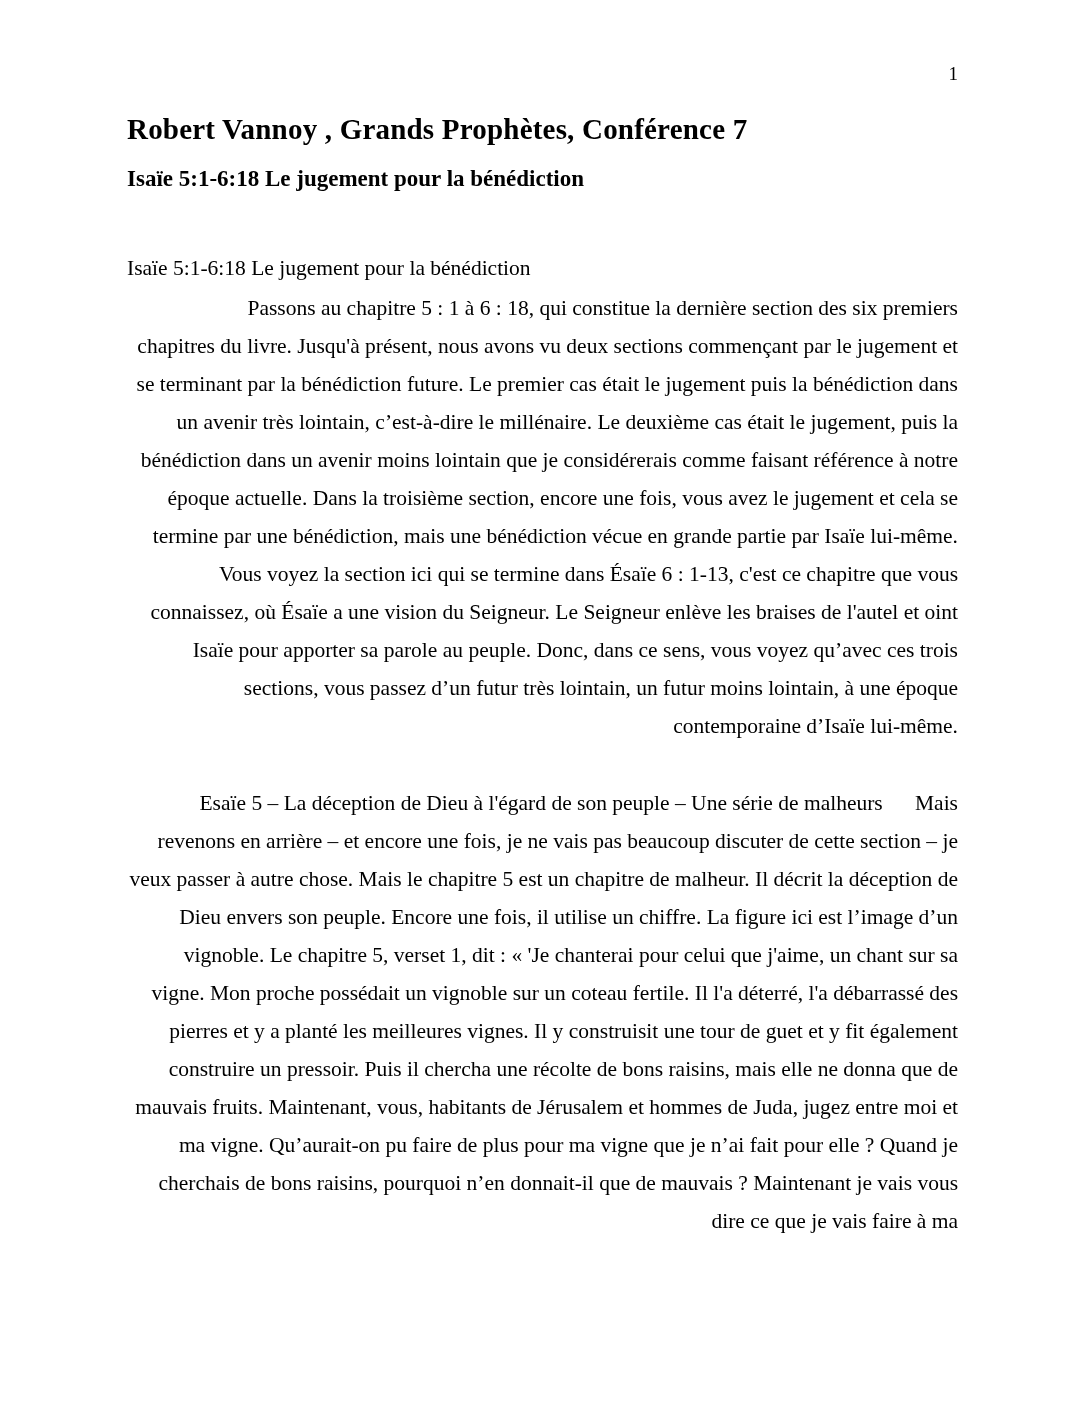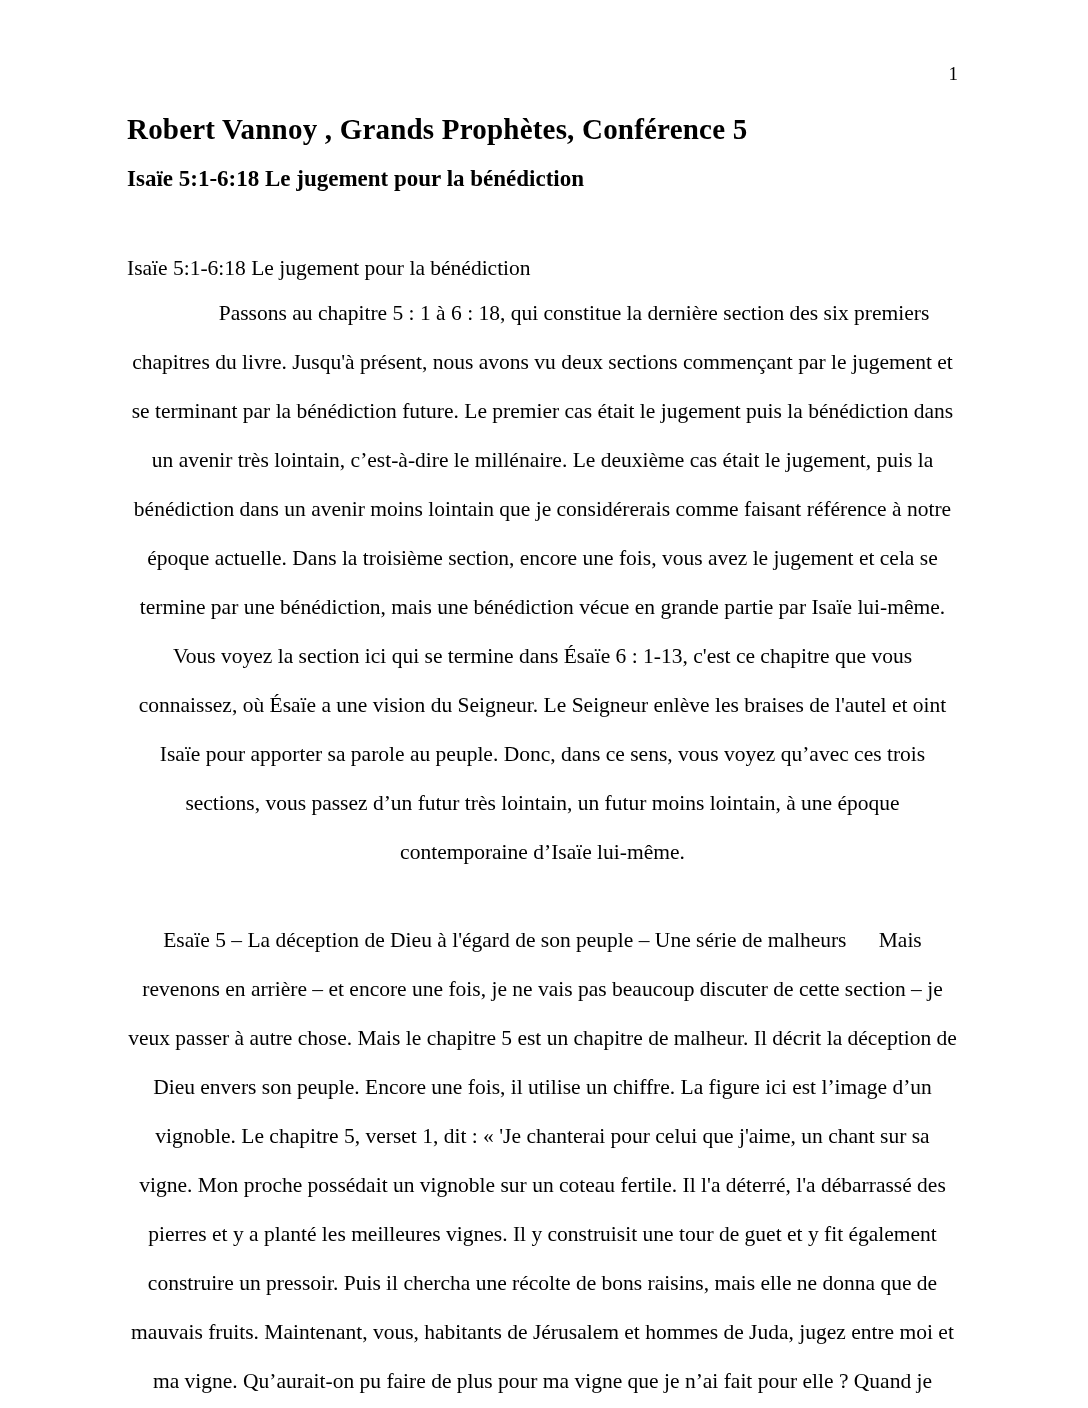--- a/index.html
+++ b/index.html
@@ -38,37 +38,37 @@
       margin: 0 0 56px 0;
     }
     .section-heading {
       font-size: 21.5px;
       line-height: 39.5px;
       margin: 0;
       font-weight: normal;
     }
     .body-paragraph {
       font-size: 21.5px;
-      line-height: 49px;
+      line-height: 38px;
       margin: 0 0 39.5px 0;
-      text-align: center;
+      text-align: right;
       white-space: pre-wrap;
     }
     .body-paragraph.first-indent {
       text-indent: 63px;
     }
   </style>
 </head>
 <body>
 
 <div class="page">
 
   <div class="page-number">1</div>
 
-  <h1 class="doc-title">Robert Vannoy , Grands Prophètes, Conférence 5</h1>
+  <h1 class="doc-title">Robert Vannoy , Grands Prophètes, Conférence 7</h1>
 
   <h2 class="doc-subtitle">Isaïe 5:1-6:18 Le jugement pour la bénédiction</h2>
 
   <div class="section-heading">Isaïe 5:1-6:18 Le jugement pour la bénédiction</div>
 
   <p class="body-paragraph first-indent">Passons au chapitre 5 : 1 à 6 : 18, qui constitue la dernière section des six premiers chapitres du livre. Jusqu'à présent, nous avons vu deux sections commençant par le jugement et se terminant par la bénédiction future. Le premier cas était le jugement puis la bénédiction dans un avenir très lointain, c’est-à-dire le millénaire. Le deuxième cas était le jugement, puis la bénédiction dans un avenir moins lointain que je considérerais comme faisant référence à notre époque actuelle. Dans la troisième section, encore une fois, vous avez le jugement et cela se termine par une bénédiction, mais une bénédiction vécue en grande partie par Isaïe lui-même. Vous voyez la section ici qui se termine dans Ésaïe 6 : 1-13, c'est ce chapitre que vous connaissez, où Ésaïe a une vision du Seigneur. Le Seigneur enlève les braises de l'autel et oint Isaïe pour apporter sa parole au peuple. Donc, dans ce sens, vous voyez qu’avec ces trois sections, vous passez d’un futur très lointain, un futur moins lointain, à une époque contemporaine d’Isaïe lui-même.</p>
 
   <p class="body-paragraph">Esaïe 5 – La déception de Dieu à l'égard de son peuple – Une série de malheurs      Mais revenons en arrière – et encore une fois, je ne vais pas beaucoup discuter de cette section – je veux passer à autre chose. Mais le chapitre 5 est un chapitre de malheur. Il décrit la déception de Dieu envers son peuple. Encore une fois, il utilise un chiffre. La figure ici est l’image d’un vignoble. Le chapitre 5, verset 1, dit : « 'Je chanterai pour celui que j'aime, un chant sur sa vigne. Mon proche possédait un vignoble sur un coteau fertile. Il l'a déterré, l'a débarrassé des pierres et y a planté les meilleures vignes. Il y construisit une tour de guet et y fit également construire un pressoir. Puis il chercha une récolte de bons raisins, mais elle ne donna que de mauvais fruits. Maintenant, vous, habitants de Jérusalem et hommes de Juda, jugez entre moi et ma vigne. Qu’aurait-on pu faire de plus pour ma vigne que je n’ai fait pour elle ? Quand je cherchais de bons raisins, pourquoi n’en donnait-il que de mauvais ? Maintenant je vais vous dire ce que je vais faire à ma</p>
 
 </div>

